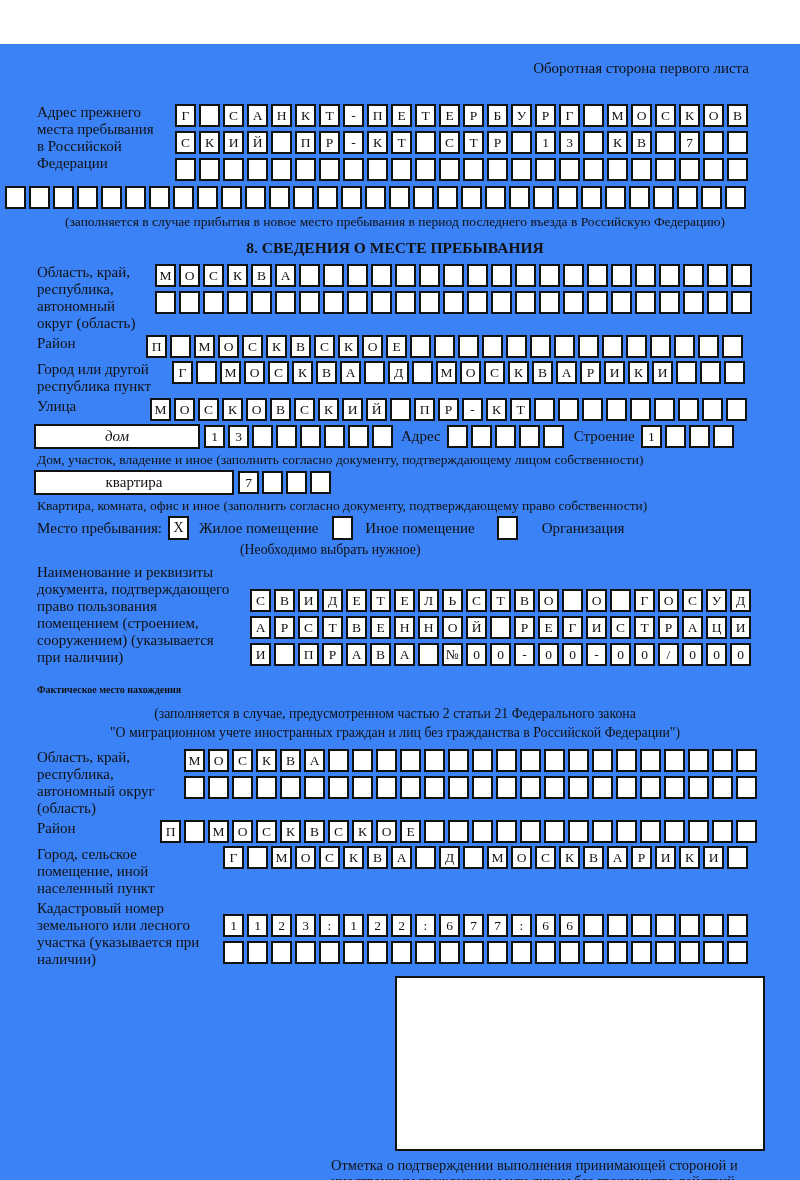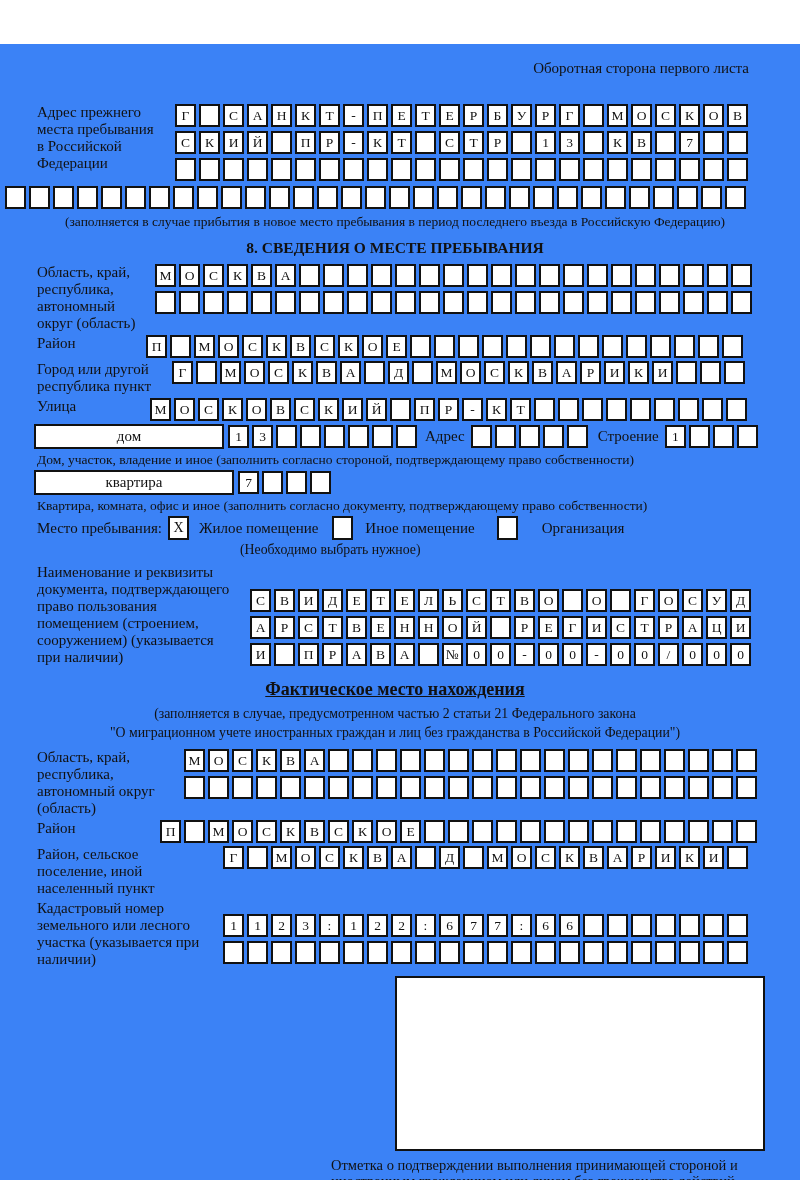--- a/index.html
+++ b/index.html
@@ -32,21 +32,21 @@
     display:flex;align-items:center;justify-content:center;font-size:15px;background:#fff;
   }
   .inline-row{display:flex;align-items:center;margin-left:-3px;margin-top:2px;}
   .inline-label{font-size:15px;flex:none;}
   .small-caption{font-size:13.5px;line-height:17px;margin-top:2px;margin-bottom:2px;}
   .stay-row{display:flex;align-items:center;margin-top:2px;font-size:15px;}
   .checkbox{box-sizing:border-box;flex:none;width:21px;height:24px;border:2px solid #111;
     display:flex;align-items:center;justify-content:center;font-size:14px;background:#fff;}
   .choose-note{font-size:13.8px;line-height:16px;margin-top:2px;margin-left:203px;}
 
-  .fact-title{text-align:center;font-weight:bold;font-size:18px;line-height:19px;margin-top:14px;text-decoration:underline;}
+  .fact-title{font-weight:bold;font-size:10px;line-height:19px;margin-top:14px;}
   .fact-sub{text-align:center;font-size:13.8px;line-height:19px;}
   .fact-sub-wrap{margin-top:5px;margin-bottom:7px;}
 
   .cad-cells{margin-top:14px;}
 
   .markbox{width:370px;height:175px;box-sizing:border-box;border:2px solid #111;
     margin-left:auto;margin-right:-12px;margin-top:8px;background:#fff;}
   .markcaption{width:436px;margin-left:auto;margin-right:-14px;margin-top:6px;
     font-size:14.5px;line-height:16px;}
 </style>
@@ -323,21 +323,21 @@
         <span class="cell"></span>
         <span class="cell"></span>
         <span class="cell"></span>
         <span class="cell"></span>
         <span class="cell"></span>
         <span class="cell"></span>
       </div>
   </div>
 
   <div class="inline-row">
-    <div class="bigbox" style="width:190px;">дом</div>
+    <div class="bigbox" style="width:166px;font-style:italic;">дом</div>
     <div class="cellrow" style="margin-left:4px;">
         <span class="cell">1</span>
         <span class="cell">3</span>
         <span class="cell"></span>
         <span class="cell"></span>
         <span class="cell"></span>
         <span class="cell"></span>
         <span class="cell"></span>
         <span class="cell"></span>
       </div>
@@ -350,21 +350,21 @@
         <span class="cell"></span>
       </div>
     <div class="inline-label" style="margin:0 6px 0 10px;">Строение</div>
     <div class="cellrow">
         <span class="cell">1</span>
         <span class="cell"></span>
         <span class="cell"></span>
         <span class="cell"></span>
       </div>
   </div>
-  <div class="small-caption">Дом, участок, владение и иное (заполнить согласно стороной, подтверждающему право собственности)</div>
+  <div class="small-caption">Дом, участок, владение и иное (заполнить согласно документу, подтверждающему лицом собственности)</div>
 
   <div class="inline-row">
     <div class="bigbox" style="width:200px;">квартира</div>
     <div class="cellrow" style="margin-left:4px;">
         <span class="cell">7</span>
         <span class="cell"></span>
         <span class="cell"></span>
         <span class="cell"></span>
       </div>
   </div>
@@ -545,21 +545,21 @@
         <span class="cell"></span>
         <span class="cell"></span>
         <span class="cell"></span>
         <span class="cell"></span>
         <span class="cell"></span>
         <span class="cell"></span>
       </div>
   </div>
 
   <div class="field">
-    <div class="flabel w186">Район, сельское поселение, иной населенный пункт</div>
+    <div class="flabel w186">Город, сельское помещение, иной населенный пункт</div>
     <div class="cellrow">
         <span class="cell">Г</span>
         <span class="cell"></span>
         <span class="cell">М</span>
         <span class="cell">О</span>
         <span class="cell">С</span>
         <span class="cell">К</span>
         <span class="cell">В</span>
         <span class="cell">А</span>
         <span class="cell"></span>

